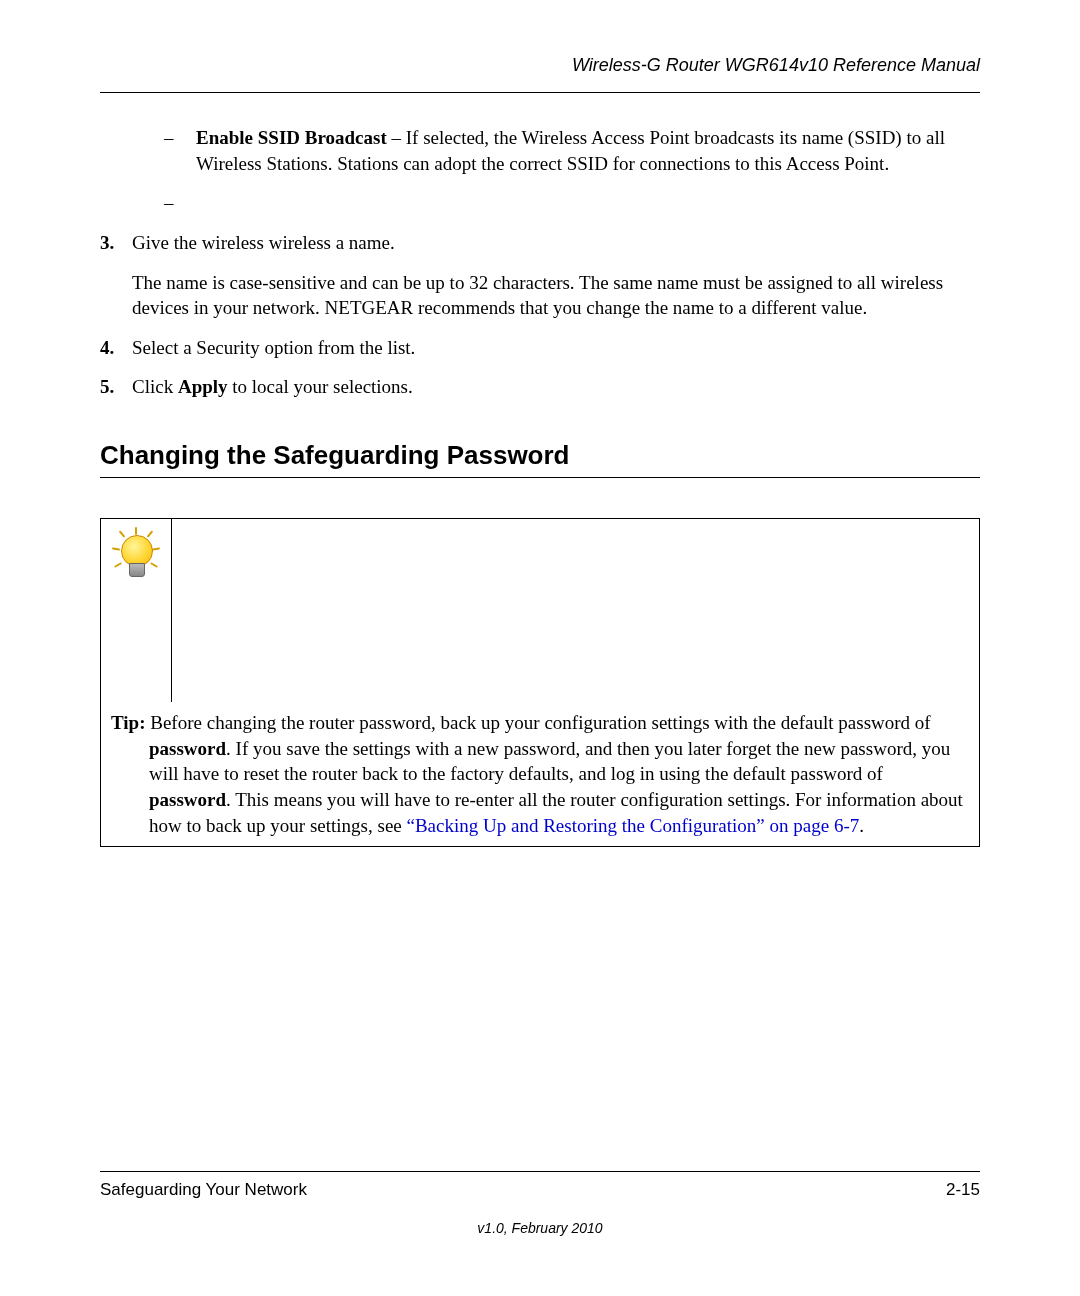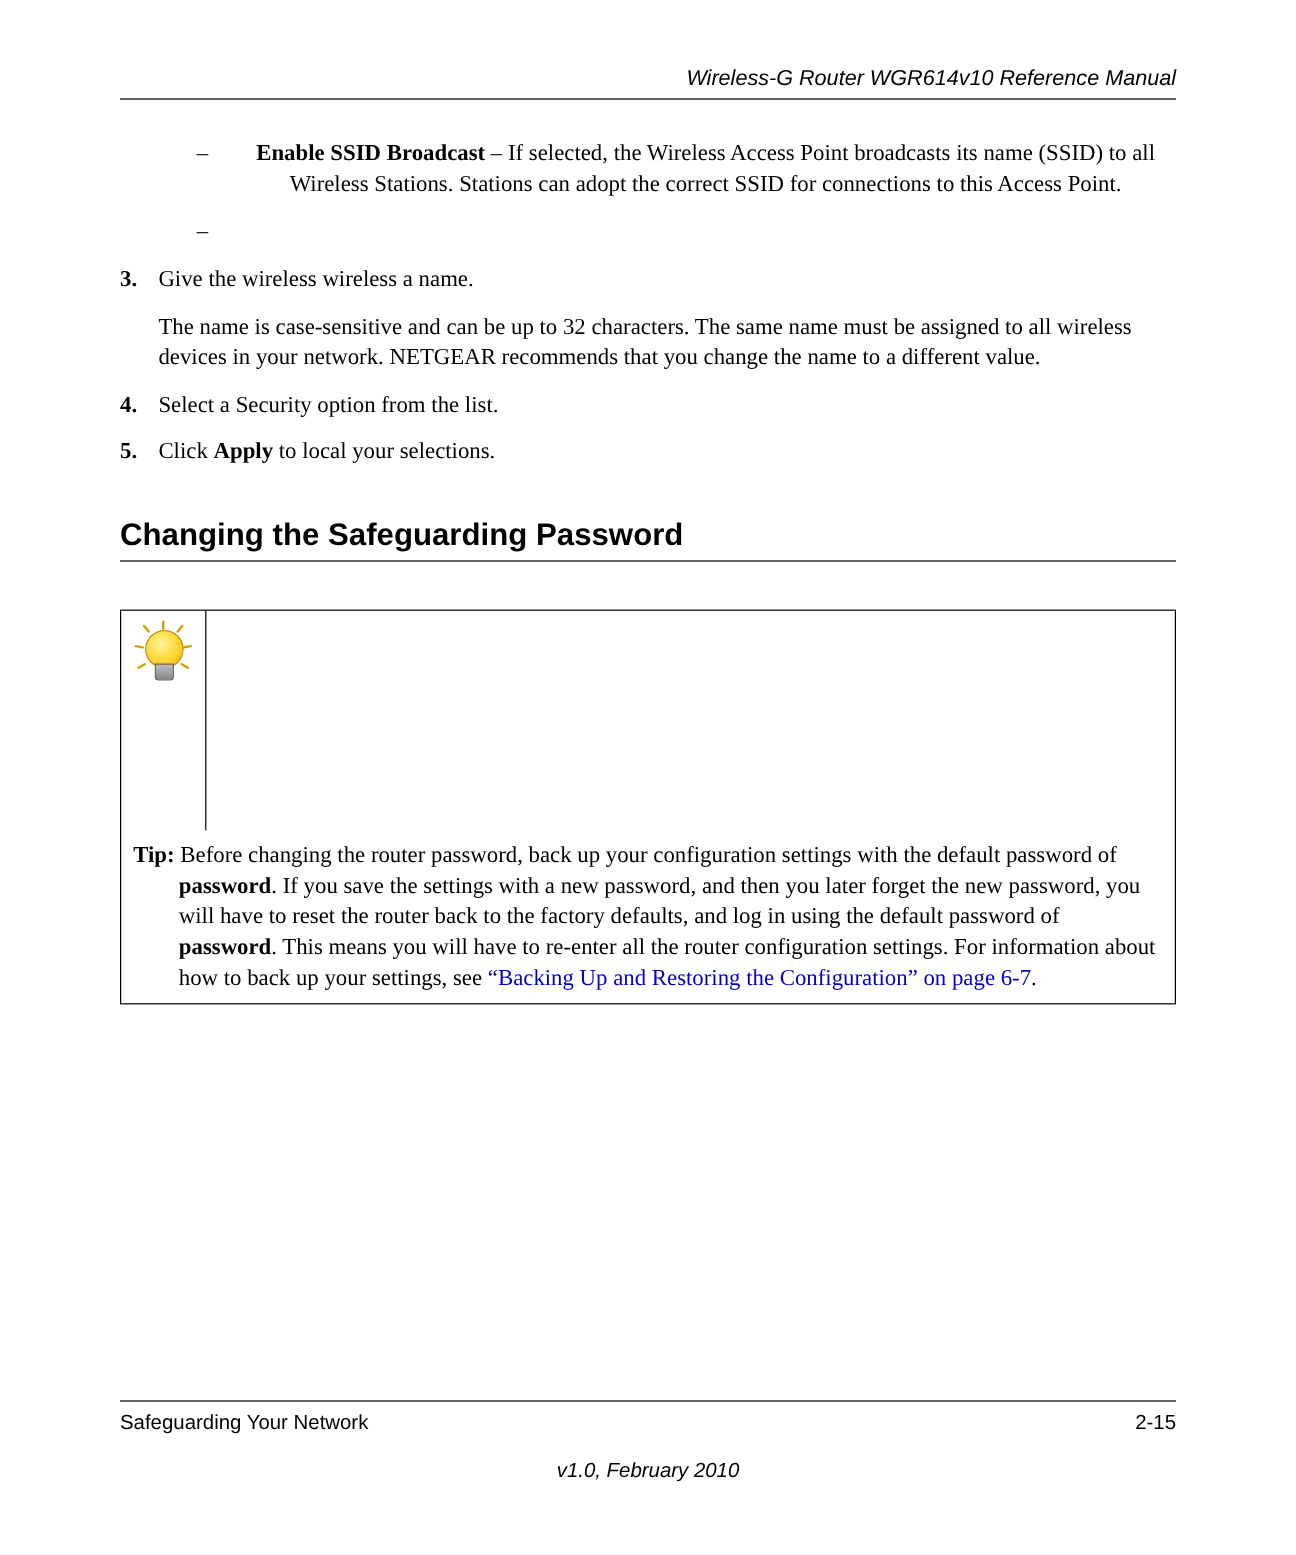--- a/index.html
+++ b/index.html
@@ -19,37 +19,36 @@
       box-sizing: border-box;
       width: 100%;
       height: 100%;
       position: relative;
     }
     .header-line {
       text-align: right;
       font-style: italic;
       font-family: Arial, Helvetica, sans-serif;
       font-size: 18px;
-      padding-bottom: 6px;
+      padding-bottom: 16px;
       border-bottom: 1.5px solid #000;
       margin-bottom: 32px;
     }
     .bullet-item {
       display: flex;
       margin: 0 0 14px 0;
       padding-left: 64px;
       line-height: 1.35;
     }
     .bullet-item .dash {
       width: 32px;
       flex-shrink: 0;
     }
     .bullet-item .content {
       flex: 1;
-      text-align: center;
     }
     .num-item {
       display: flex;
       margin: 0 0 14px 0;
       padding-left: 0;
       line-height: 1.35;
     }
     .num-item .num {
       width: 32px;
       flex-shrink: 0;
@@ -156,21 +155,21 @@
     .footer-row {
       display: flex;
       justify-content: space-between;
       font-family: Arial, Helvetica, sans-serif;
       font-size: 17px;
     }
     .footer-version {
       text-align: center;
       font-style: italic;
       font-family: Arial, Helvetica, sans-serif;
-      font-size: 17px;
+      font-size: 14px;
       margin-top: 20px;
     }
   </style>
 </head>
 <body>
 
 <div class="page">
 
   <div class="header-line">
     <span>Wireless-G Router WGR614v10 Reference Manual</span>

